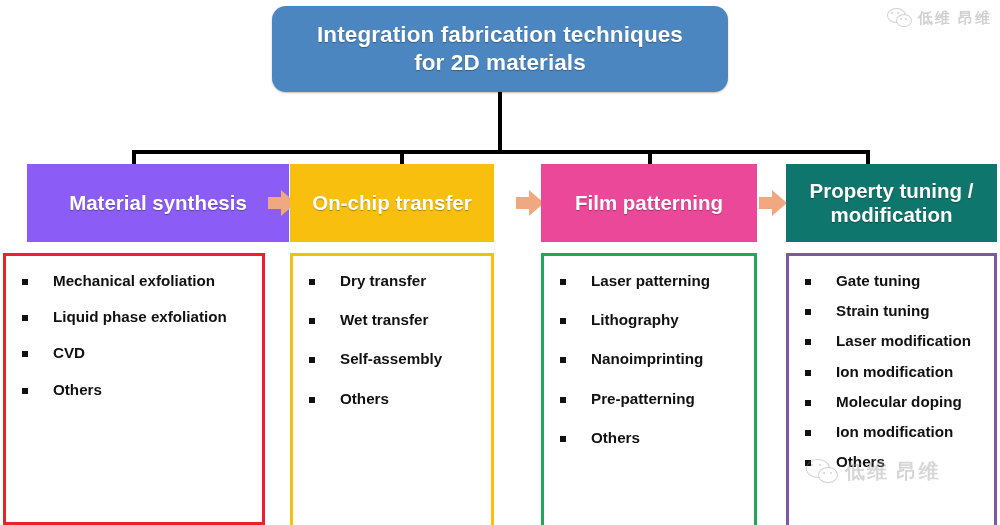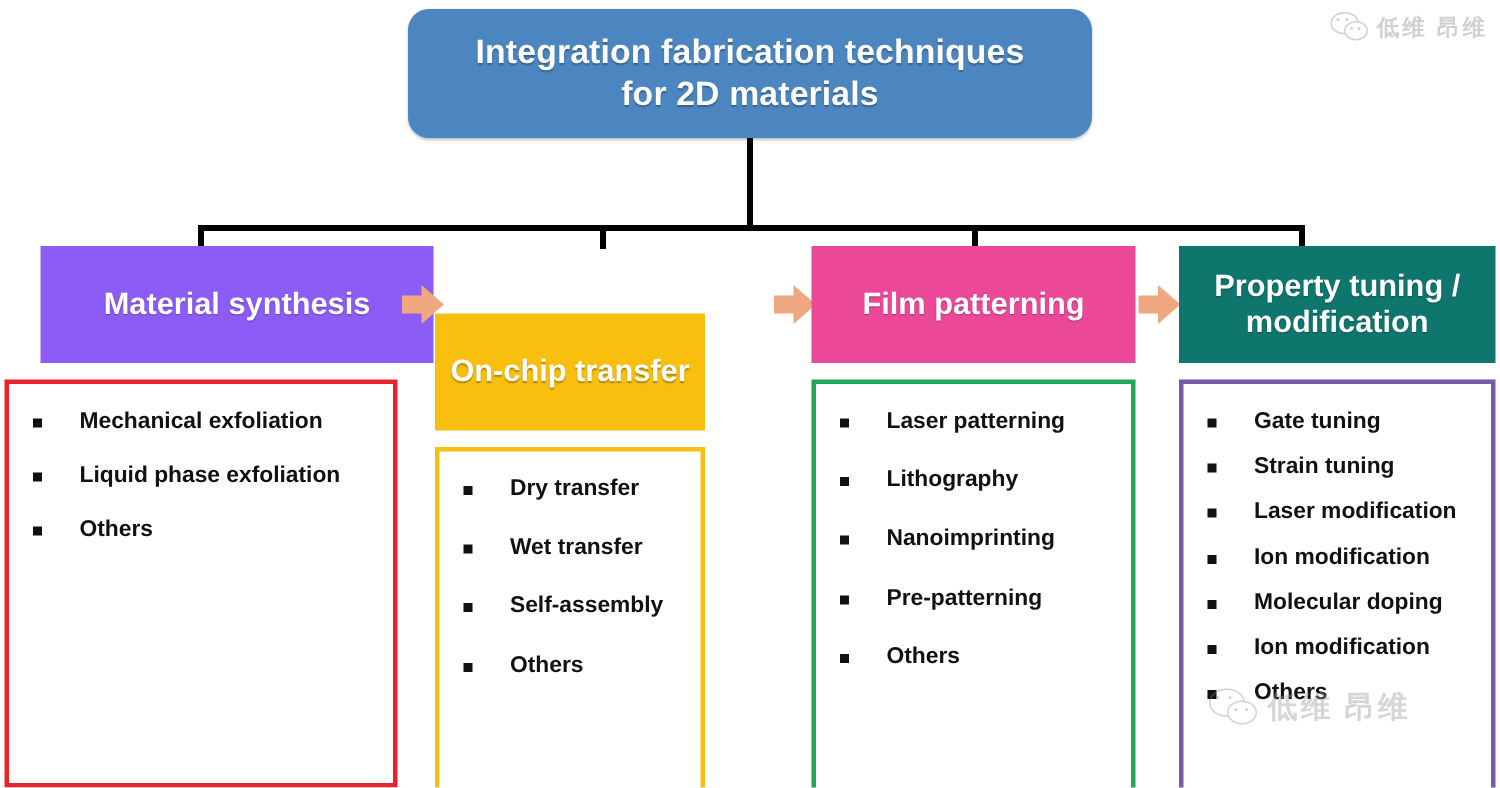--- a/index.html
+++ b/index.html
@@ -52,21 +52,21 @@
     gap:16px;
   }
   .bul{
     flex:0 0 auto;width:6px;height:6px;background:#111;
     margin:7px 9px 0 2px;
   }
   .li-t{flex:1 1 auto;}
 
   
   #col0{left:3px;width:262px;}
-  #col1{left:290px;width:180px;margin-top:45px;}
+  #col1{left:290px;width:204px;}
   #col2{left:541px;width:216px;}
   #col3{left:786px;width:211px;}
 
   #col0 .body{height:272px;}
   #col1 .body{height:432px;}
   #col2 .body{height:432px;}
   #col3 .body{height:432px;}
 
   #col0 .li{margin-bottom:18px;}
   #col1 .li{margin-bottom:21px;}
@@ -129,20 +129,24 @@
       <div class="li">
           <span class="bul"></span>
           <span class="li-t">Mechanical exfoliation</span>
         </div>
       <div class="li">
           <span class="bul"></span>
           <span class="li-t">Liquid phase exfoliation</span>
         </div>
       <div class="li">
           <span class="bul"></span>
+          <span class="li-t">CVD</span>
+        </div>
+      <div class="li">
+          <span class="bul"></span>
           <span class="li-t">Others</span>
         </div>
     </div>
   </div>
 
   <div class="arrow" style="left:268px;">
     <span class="shaft" style="background: rgb(239, 168, 128);"></span>
     <span class="headtri" style="border-left-color: rgb(239, 168, 128);"></span>
   </div>
 

